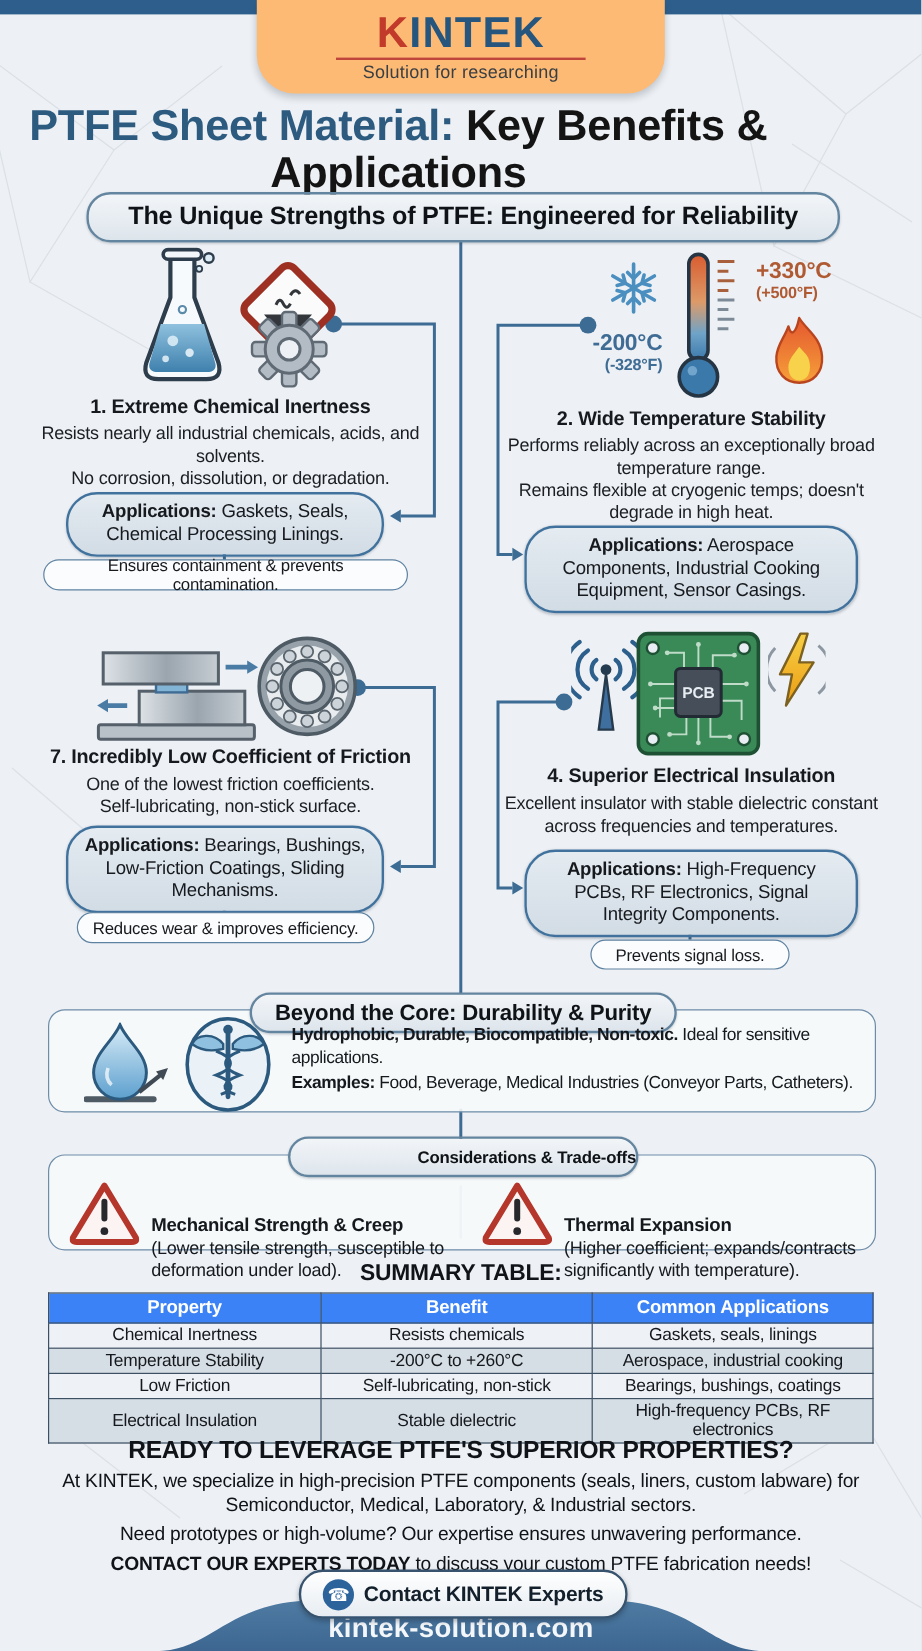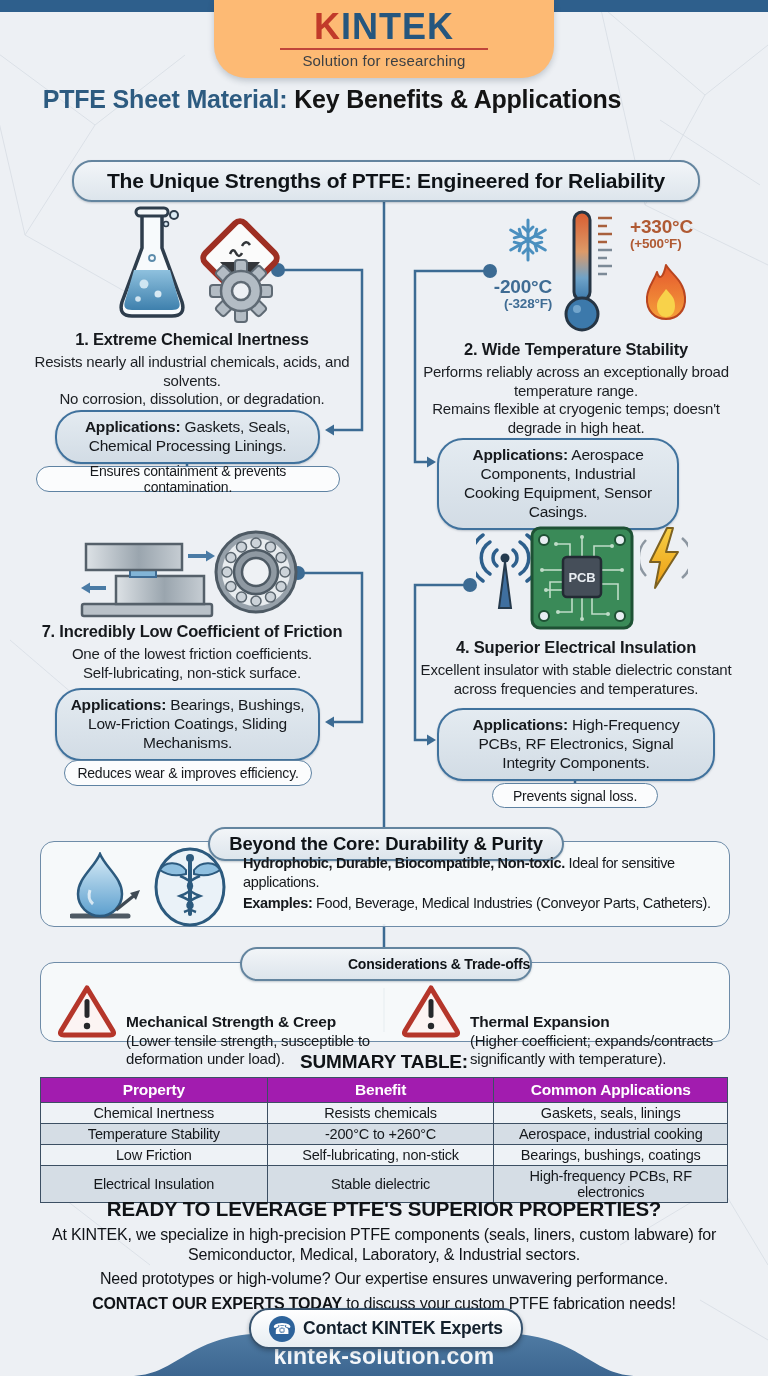--- a/index.html
+++ b/index.html
@@ -12,21 +12,21 @@
   .topbar{position:absolute;left:0;top:0;width:768px;height:12px;background:#2e5f8c;z-index:2;}
   .badge{position:absolute;left:214px;top:0;width:340px;height:78px;background:#fdba74;
          border-radius:0 0 32px 32px;box-shadow:0 3px 6px rgba(30,50,70,.22);z-index:3;
          display:flex;flex-direction:column;align-items:center;justify-content:center;}
   .logo{font-size:36px;font-weight:bold;letter-spacing:1px;line-height:1;}
   .logo .k{color:#c13a2a;} .logo .rest{color:#26567e;}
   .logo-underline{width:208px;height:2px;background:#c0453a;margin:3px 0 2px 0;}
   .tagline{font-size:15px;color:#3a3f44;letter-spacing:.2px;}
 
   .main-title{position:absolute;left:0;top:86px;width:664px;text-align:center;font-weight:bold;
-              font-size:25px;line-height:1.08;color:#141414;z-index:2;}
+              font-size:36px;line-height:1.08;color:#141414;z-index:2;}
   .main-title .hl{color:#2d5b80;}
 
   .banner-pill{position:absolute;display:flex;align-items:center;justify-content:center;text-align:center;
                background:linear-gradient(#f2f5f8,#dde5ec);border:2px solid #64859f;border-radius:20px;
                font-weight:bold;color:#0f1317;box-shadow:0 1px 2px rgba(40,60,80,.25);z-index:3;}
 
   .sec-title{position:absolute;width:344px;text-align:center;font-weight:bold;font-size:16.5px;z-index:2;}
   .sec-desc{position:absolute;width:344px;text-align:center;font-size:15px;line-height:1.24;z-index:2;color:#1b1e22;}
   .app-pill{position:absolute;display:flex;align-items:center;justify-content:center;text-align:center;
             background:linear-gradient(#e4ebf1,#d2dce5);border:2px solid #40729d;border-radius:26px;
@@ -41,21 +41,21 @@
 
   .info-box{position:absolute;border:1.5px solid #6e8ca8;border-radius:14px;background:rgba(246,249,251,.9);z-index:2;}
   .beyond-text{position:absolute;font-size:14.5px;line-height:1.3;letter-spacing:-0.35px;z-index:3;color:#15181c;}
   .cons-text{position:absolute;font-size:15px;line-height:1.2;z-index:3;color:#15181c;margin-top:27px;}
   .cons-text .t{font-size:15.5px;font-weight:bold;}
 
   .summary-title{position:absolute;left:0;top:1051px;width:768px;text-align:center;
                  font-size:19px;font-weight:bold;z-index:2;color:#101317;}
   table.summary{position:absolute;left:40px;top:1077px;width:688px;border-collapse:collapse;
                 font-size:14.5px;z-index:2;background:#eef2f6;}
-  table.summary th{background:#a21caf;color:#fff;font-size:15.5px;font-weight:bold;padding:3px 2px;
+  table.summary th{background:#3b82f6;color:#fff;font-size:15.5px;font-weight:bold;padding:3px 2px;
                    border:1.6px solid #3c4f63;}
   table.summary td{padding:2px 2px;text-align:center;border:1.6px solid #3c4f63;color:#15181c;}
   table.summary tbody tr:nth-child(even){background:#d5dde5;}
 
   .cta{position:absolute;left:34px;width:700px;text-align:center;z-index:2;color:#101317;}
   .cta.h{font-size:20.5px;font-weight:bold;}
   .cta.p{font-size:16px;line-height:1.28;}
 
   .hill{position:absolute;left:0;top:1322px;z-index:2;}
   .website{position:absolute;left:0;top:1343px;width:768px;text-align:center;color:#f4f7fa;
@@ -239,21 +239,21 @@
       </defs>
     <path d="M24,2 C30,12 42,18 43,34 C44,48 35,56 24,56 C13,56 4,48 5,34 C5.8,24 12,18 15,9 C17,17 21,16 24,2 Z" fill="url(#fg)" stroke="#b9451f" stroke-width="2" stroke-linejoin="round"></path>
     <path d="M24,26 C29,32 33,34 33,43 C33,51 28,54 24,54 C20,54 15,51 15,43 C15,36 20,32 24,26 Z" fill="#f8d24a"></path>
   </svg>
 
   <div class="sec-title" style="left:404px;top:340px;">2. Wide Temperature Stability</div>
   <div class="sec-desc" style="left:404px;top:363px;">
     <span>Performs reliably across an exceptionally broad temperature range.</span><br>
     <span>Remains flexible at cryogenic temps; doesn't degrade in high heat.</span>
   </div>
-  <div class="app-pill" style="left:437px;top:438px;width:242px;min-height:58px;">
+  <div class="app-pill" style="left:437px;top:438px;width:278px;min-height:58px;">
     <div><b>Applications:</b><span> Aerospace Components, Industrial Cooking Equipment, Sensor Casings.</span></div>
   </div>
 
   <svg class="abs z2" style="left:78px;top:530px;" width="138" height="92" viewBox="0 0 138 92">
     <defs>
         <linearGradient id="mg" x1="0" y1="0" x2="1" y2="0">
       <stop offset="0" stop-color="#dde2e6"></stop>
           <stop offset="0.55" stop-color="#9aa5ae"></stop>
       <stop offset="1" stop-color="#c6cdd3"></stop>
         </linearGradient>

